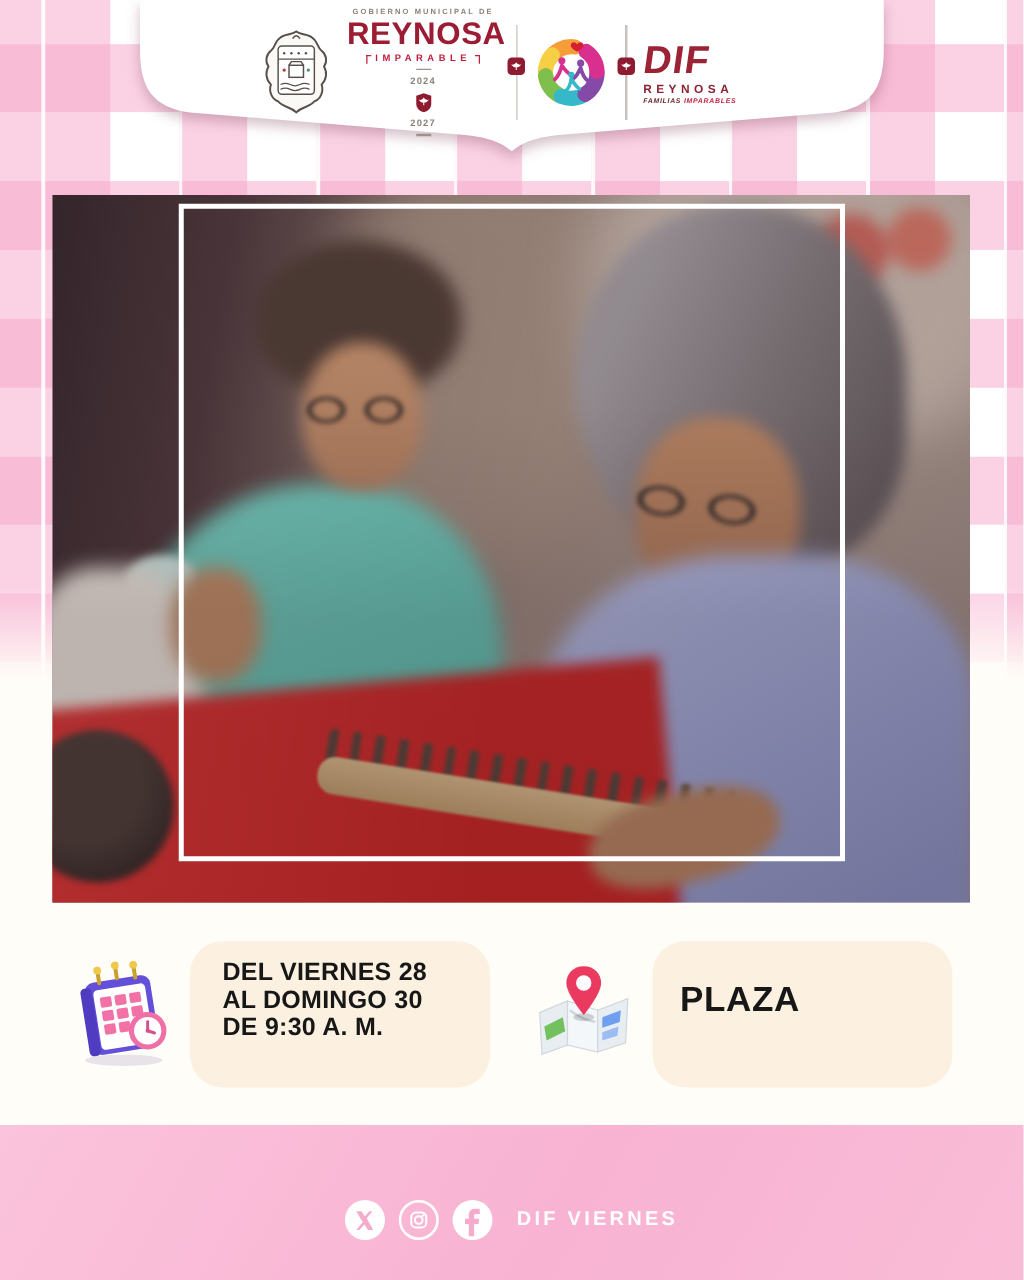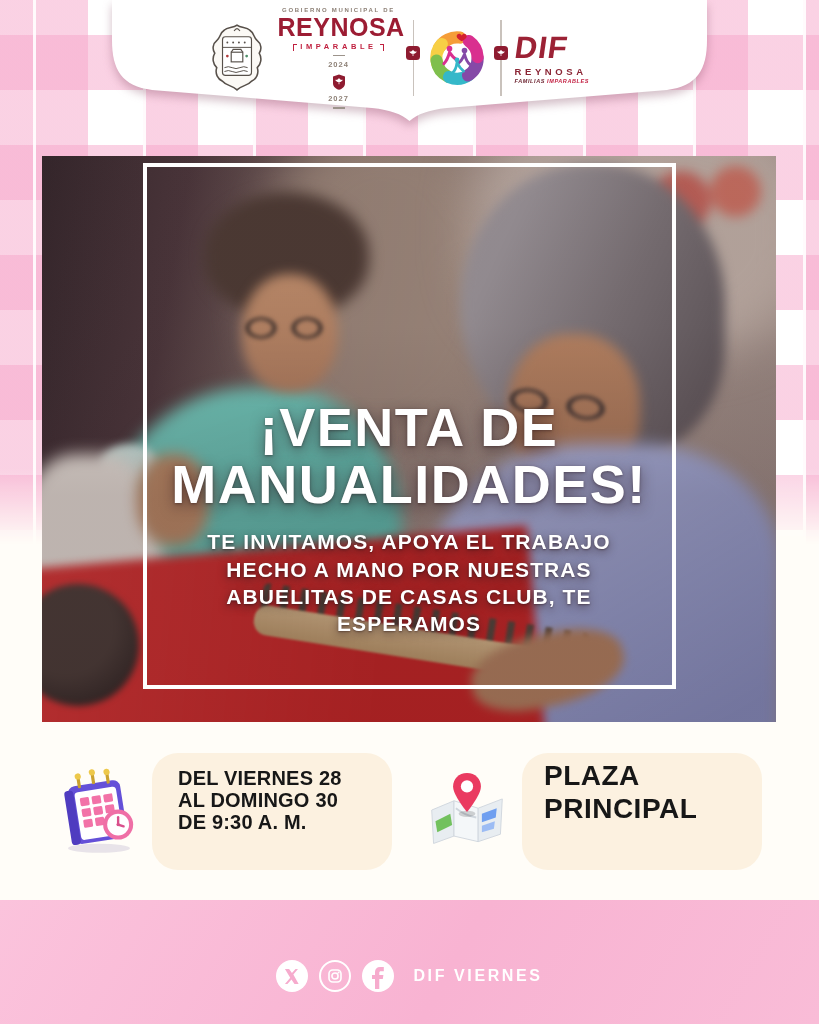--- a/index.html
+++ b/index.html
@@ -94,21 +94,21 @@
   .subtitle { margin-top:15px; font-size:21px; font-weight:bold; letter-spacing:1.1px; line-height:1.3;
               text-shadow:0 3px 9px rgba(40,20,25,.6), 0 1px 2px rgba(40,20,25,.45); }
 
   
   .info-section { position:absolute; left:0; top:722px; width:819px; height:178px; }
   .icon-cal { position:absolute; left:58px; top:40px; }
   .card { position:absolute; background:#fcf1e0; border-radius:26px; color:#171717; }
   .card.schedule { left:152px; top:31px; width:240px; height:117px; padding:14px 0 16px 26px;
                    font-size:20px; font-weight:bold; line-height:1.1; letter-spacing:.2px; }
   .icon-map { position:absolute; left:428px; top:48px; }
-  .card.location { left:522px; top:31px; width:240px; height:117px; padding:7px 0 0 22px;
+  .card.location { left:522px; top:31px; width:240px; height:117px; padding:31px 0 0 22px;
                    font-size:28px; font-weight:bold; line-height:1.17; letter-spacing:.5px; }
 
   
   .footer { position:absolute; left:0; top:900px; width:819px; height:124px;
             background:linear-gradient(120deg,#fbc3dc 0%, #f8b3d2 55%, #f9bcd7 100%); }
   .soc-row { position:absolute; left:0; right:0; top:60px; display:flex; justify-content:center; align-items:center; gap:11px; }
   .soc { width:32px; height:32px; border-radius:50%; display:flex; align-items:center; justify-content:center; }
   .soc.solid { background:#ffffff; }
   .soc.ring  { border:2.5px solid #ffffff; width:32px; height:32px; }
   .handle { color:#ffffff; font-size:16px; font-weight:bold; letter-spacing:2.6px; margin-left:8px; }
@@ -227,30 +227,20 @@
     <div class="ph w2-body"></div>
     <div class="ph table"></div>
     <div class="ph yarn"></div>
     <div class="ph loom-pegs"></div>
     <div class="ph loom-bar"></div>
     <div class="ph w2-hand"></div>
     <div class="ph shade"></div>
 
     <div class="frame"></div>
 
-    <div class="caption">
-      <div class="title-line">¡VENTA DE</div>
-      <div class="title-line">MANUALIDADES!</div>
-      <div class="subtitle">
-        <div>TE INVITAMOS, APOYA EL TRABAJO</div>
-        <div>HECHO A MANO POR NUESTRAS</div>
-        <div>ABUELITAS DE CASAS CLUB, TE</div>
-        <div>ESPERAMOS</div>
-      </div>
-    </div>
   </div>
 
   <div class="info-section">
 
     <svg class="icon-cal" width="82" height="96" viewBox="0 0 90 100">
       <ellipse cx="45" cy="92" rx="34" ry="5" fill="rgba(100,80,150,.15)"></ellipse>
       <g transform="rotate(-9 45 50)">
         <rect x="14" y="20" width="58" height="64" rx="8" fill="#6450d8"></rect>
         <rect x="10" y="24" width="10" height="60" rx="4" fill="#4f3cc0"></rect>
         <rect x="21" y="27" width="46" height="53" rx="4" fill="#ffffff"></rect>
@@ -297,21 +287,20 @@
       <path d="M58 46 L74 40 L73 50 L58 55 Z" fill="#6f9ff0"></path>
       <path d="M58 59 L72 54 L71 62 L58 66 Z" fill="#9cbcf4"></path>
       <path d="M30 40 q10 8 22 10" fill="none" stroke="#cfd6dd" stroke-width="2"></path>
       <ellipse cx="42" cy="46" rx="9" ry="3.4" fill="rgba(0,0,0,.16)"></ellipse>
       <path d="M42 2 C33 2 27 8.5 27 16.5 C27 26 42 44 42 44 C42 44 57 26 57 16.5 C57 8.5 51 2 42 2 Z" fill="#ea3a60"></path>
       <circle cx="42" cy="16.5" r="6.6" fill="#ffffff"></circle>
     </svg>
 
     <div class="card location">
       <div>PLAZA</div>
-      <div>PRINCIPAL</div>
     </div>
   </div>
 
   <div class="footer">
     <div class="soc-row">
       <span class="soc solid">
         <svg width="17" height="17" viewBox="0 0 18 18">
           <path d="M1 1 h4.4 l3 4.3 L12.2 1 h2.6 l-4.9 5.9 L15.5 17 h-4.4 l-3.2 -4.7 L3.6 17 H1 l5.6 -6.7 Z" fill="#f6abcd"></path>
         </svg>
       </span>

